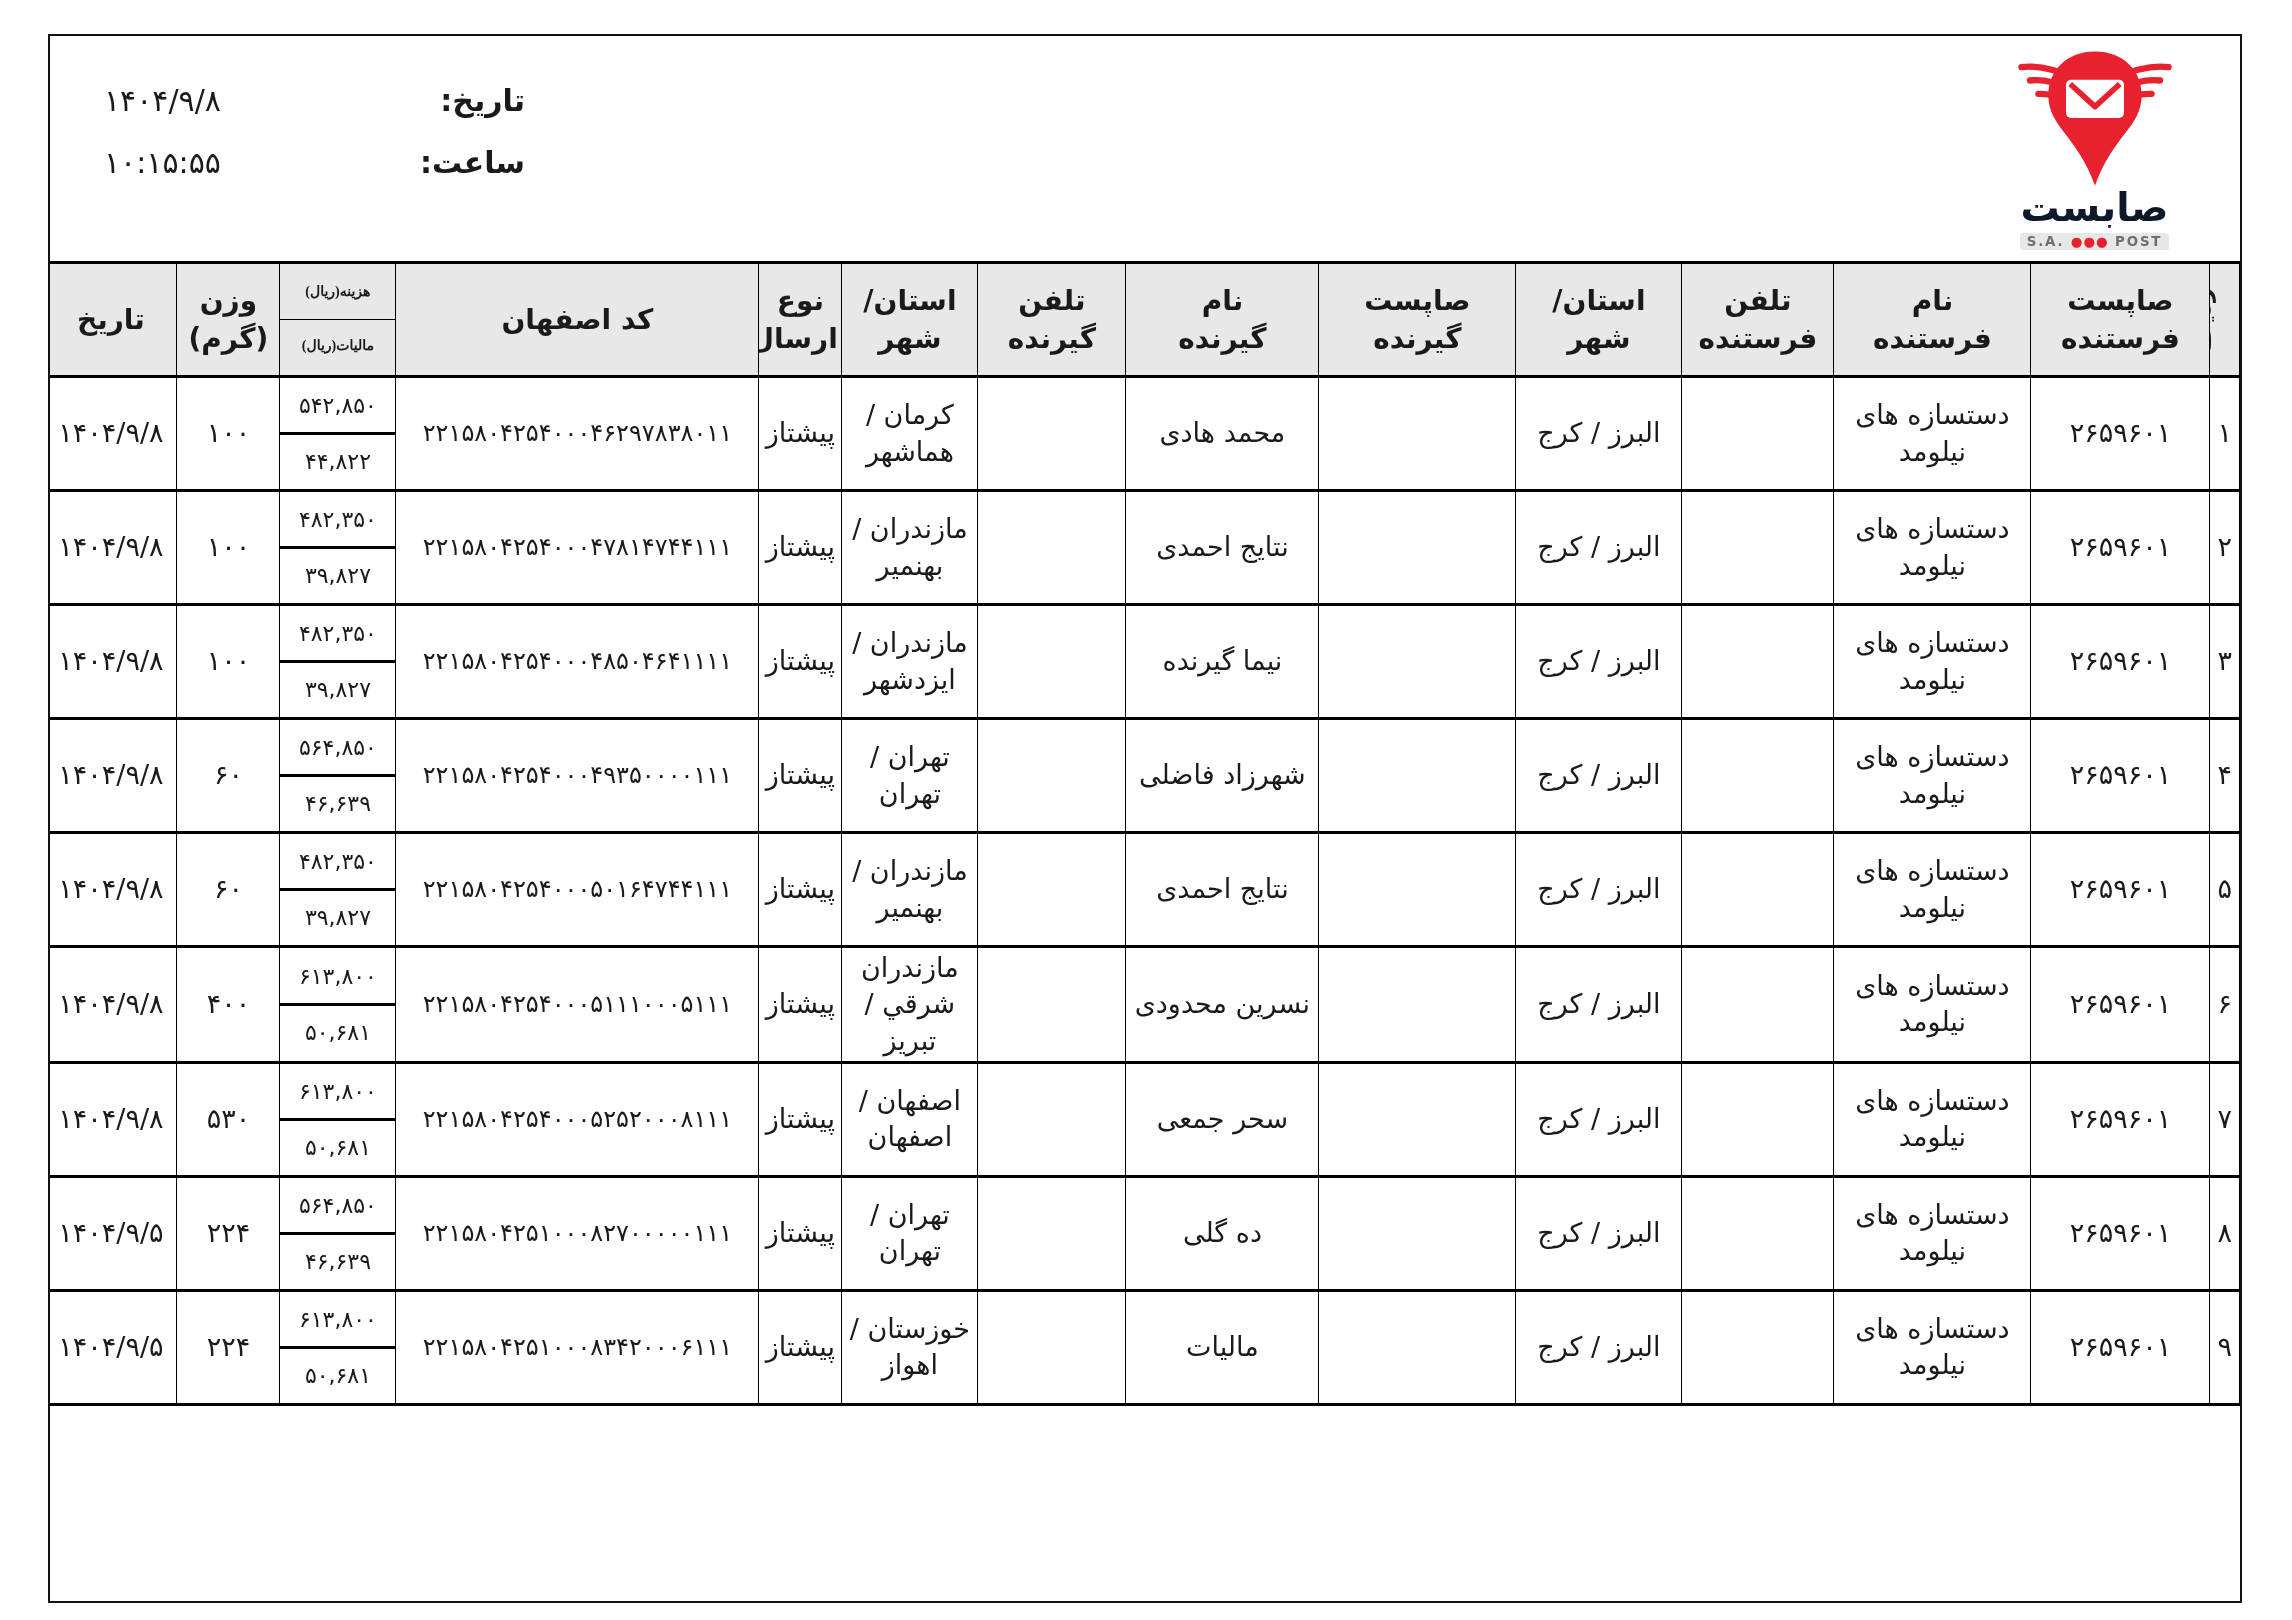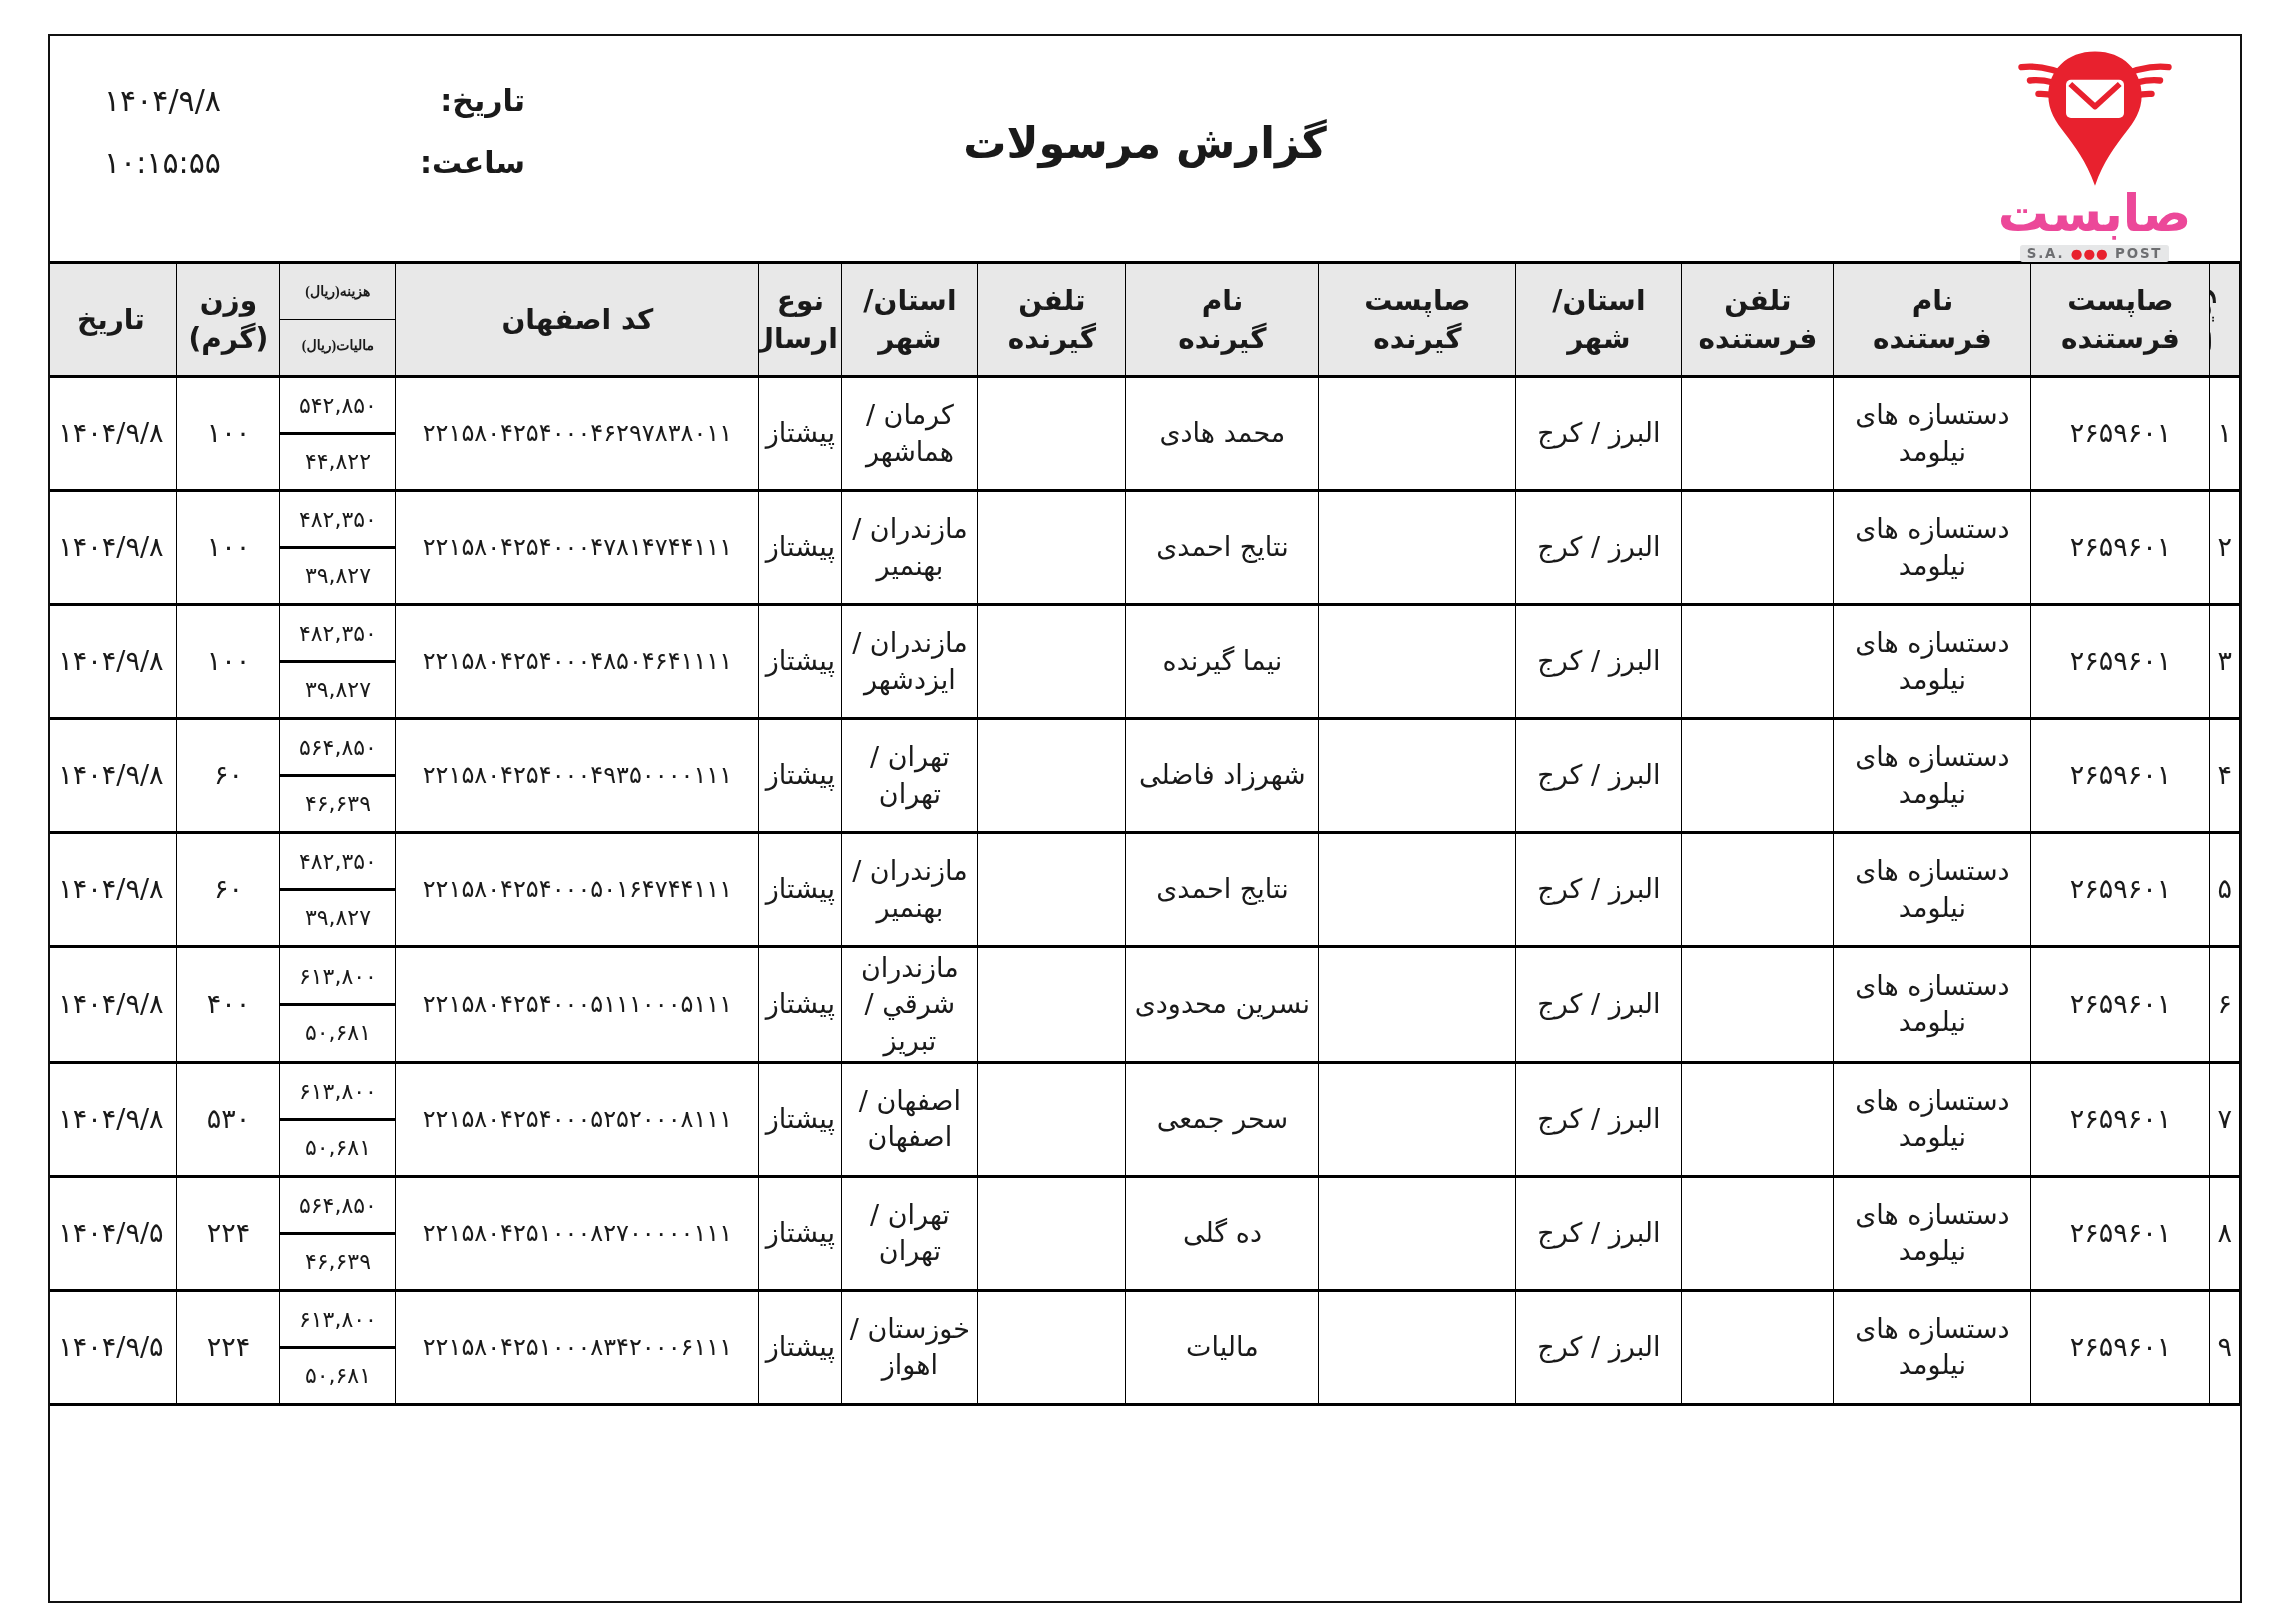--- a/index.html
+++ b/index.html
@@ -64,23 +64,23 @@
     position: absolute;
     right: 38px;
     top: 7.2px;
     width: 215px;
     height: 217px;
     text-align: center;
     direction: ltr;
   }
   .logo svg { display: block; margin: 0 auto; }
   .logo-word {
-    font-size: 51px;
+    font-size: 39px;
     font-weight: bold;
-    color: #ec4899;
+    color: #0f172a;
     line-height: 1.0;
     margin-top: -7.2px;
     direction: rtl;
   }
   .logo-sub {
     display: inline-block;
     margin-top: 6px;
     padding: 0.9px 7.2px;
     background: #e6e7e8;
     border-radius: 2.7px;
@@ -171,21 +171,20 @@
             <path d="M153 82 Q180 71 200 72"></path>
           </g>
           <path fill="#e8212e" d="M120 12 c40 0 66 27 66 62 c0 45 -41 57 -66 128 c-25 -71 -66 -83 -66 -128 c0 -35 26 -62 66 -62 z"></path>
           <rect x="79" y="52" width="82" height="54" rx="7" fill="#ffffff"></rect>
           <path d="M85 58 L120 90 L155 58" fill="none" stroke="#e8212e" stroke-width="8" stroke-linejoin="round"></path>
         </svg>
         <div class="logo-word">صابست</div>
         <div class="logo-sub"><span>S.A.</span> <span class="dots">●●●</span> <span>POST</span></div>
       </div>
 
-      <div class="title">گزارش مرسولات</div>
 
       <div class="meta">
         <div class="meta-row">
           <span class="meta-label">تاریخ:</span>
           <span class="meta-value">۱۴۰۴/۹/۸</span>
         </div>
         <div class="meta-row">
           <span class="meta-label">ساعت:</span>
           <span class="meta-value">۱۰:۱۵:۵۵</span>
         </div>

